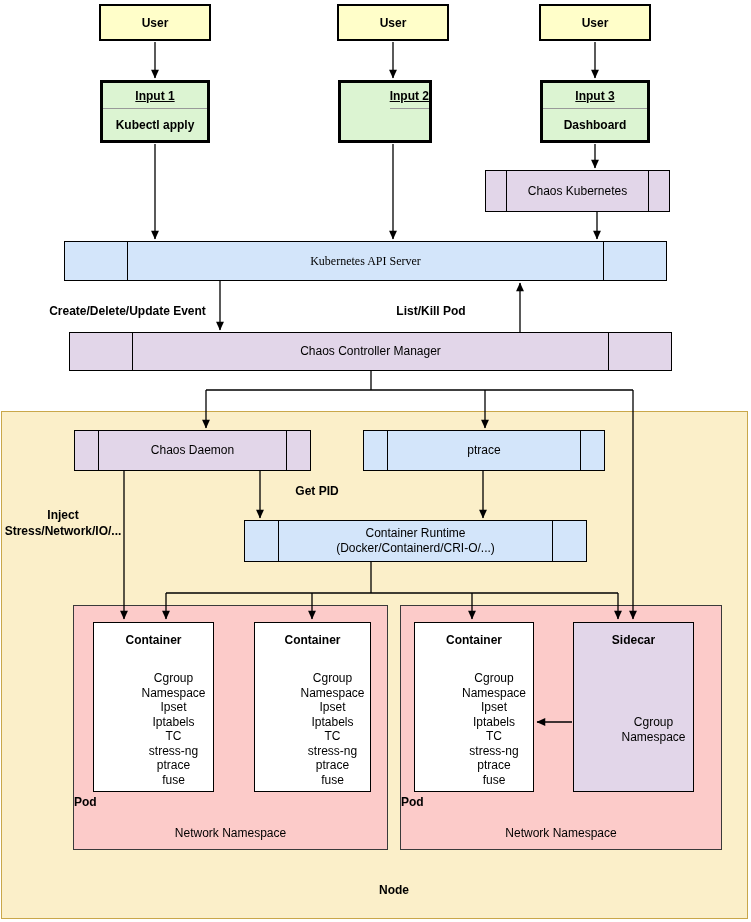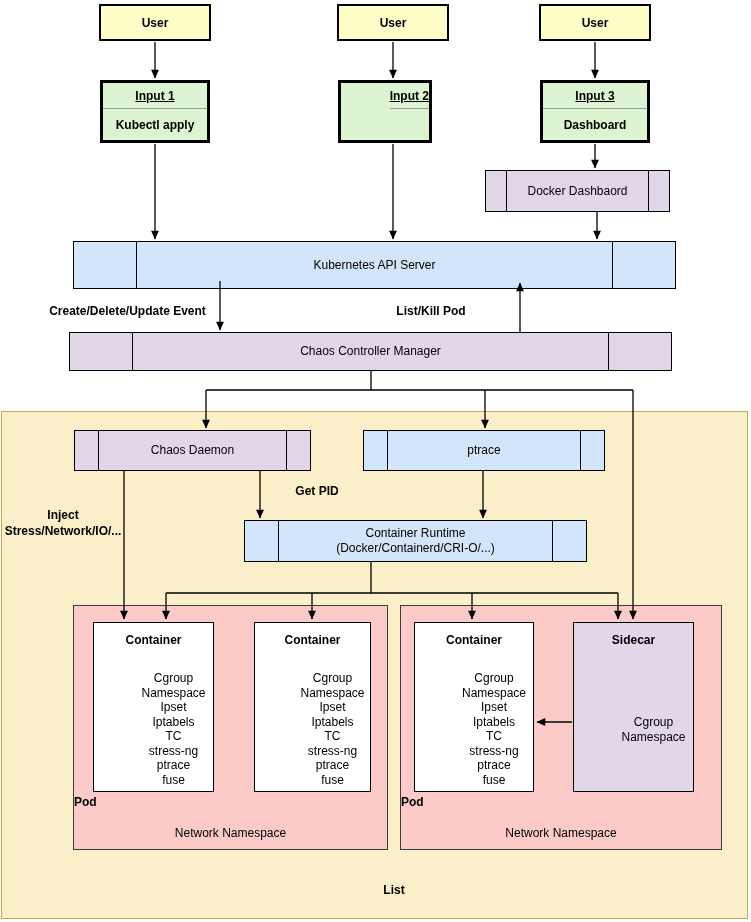--- a/index.html
+++ b/index.html
@@ -122,24 +122,24 @@
     <div class="input-title">Input 2</div>
   </div>
   <div class="box-input" style="left:540px; top:80px; width:110px; height:63px;">
     <div class="input-title">Input 3</div>
     <div class="input-action">Dashboard</div>
   </div>
 
   <div class="proc purple" style="left:485px; top:170px; width:185px; height:42px; --inset:20px;">
     <i class="stripe l"></i>
     <i class="stripe r"></i>
-    <span>Docker Dashbaord</span>
-  </div>
-
-  <div class="proc blue" style="left:73px; top:241px; width:603px; height:48px; --inset:62px;">
+    <span>Chaos Kubernetes</span>
+  </div>
+
+  <div class="proc blue" style="left:64px; top:241px; width:603px; height:40px;font-family:Liberation Serif, serif; --inset:62px;">
     <i class="stripe l"></i>
     <i class="stripe r"></i>
     <span>Kubernetes API Server</span>
   </div>
 
   <div class="proc purple" style="left:69px; top:332px; width:603px; height:39px; --inset:62px;">
     <i class="stripe l"></i>
     <i class="stripe r"></i>
     <span>Chaos Controller Manager</span>
   </div>
@@ -210,21 +210,21 @@
     </div>
     <div class="cbox sidecar" style="left:172px; top:16px; width:121px; height:170px;">
       <div class="ctitle">Sidecar</div>
       <div class="clist">Cgroup
 Namespace</div>
     </div>
     <div class="pod-label" style="top:189px;">Pod</div>
     <div class="ns-label" style="top:220px;">Network Namespace</div>
   </div>
 
-  <div class="node-label" style="left:362px; top:883px; width:64px;">List</div>
+  <div class="node-label" style="left:362px; top:883px; width:64px;">Node</div>
 
   <svg class="overlay" width="751" height="922" viewBox="0 0 751 922">
     <defs>
       <marker id="arr" viewBox="0 0 10 10" refX="8.8" refY="5" markerWidth="9" markerHeight="7.2" orient="auto">
         <path d="M0,0.8 L9.3,5 L0,9.2 Z" fill="#000"></path>
       </marker>
     </defs>
     <line x1="155" y1="42" x2="155" y2="78" marker-end="url(#arr)"></line>
     <line x1="393" y1="42" x2="393" y2="78" marker-end="url(#arr)"></line>
     <line x1="595" y1="42" x2="595" y2="78" marker-end="url(#arr)"></line>

